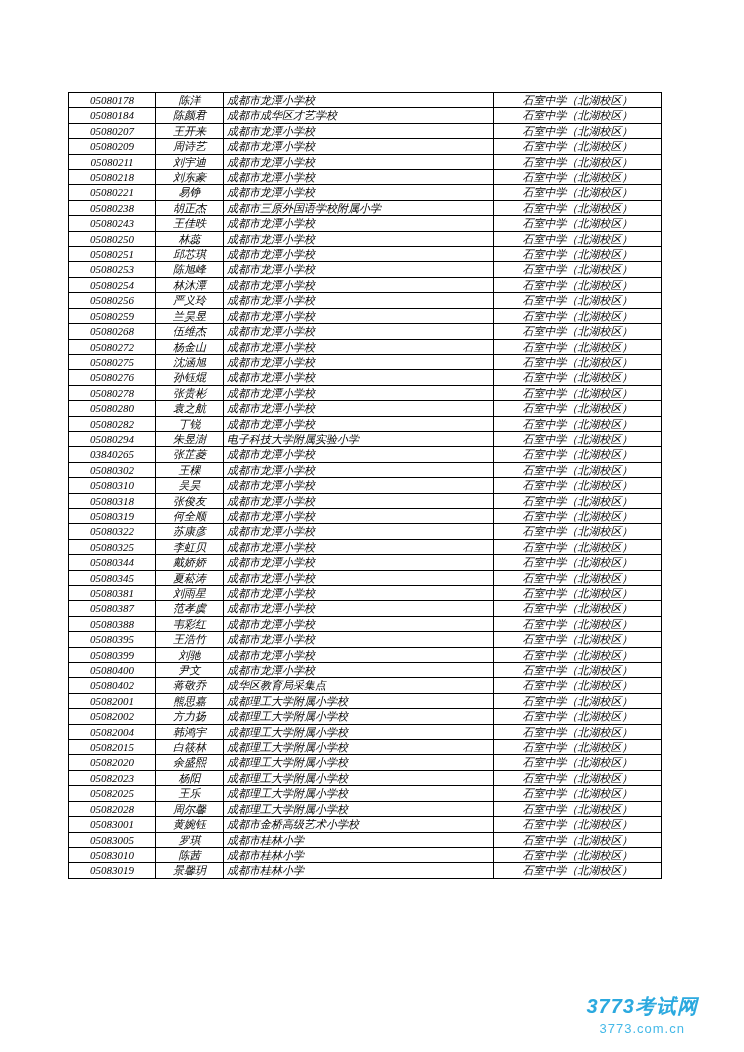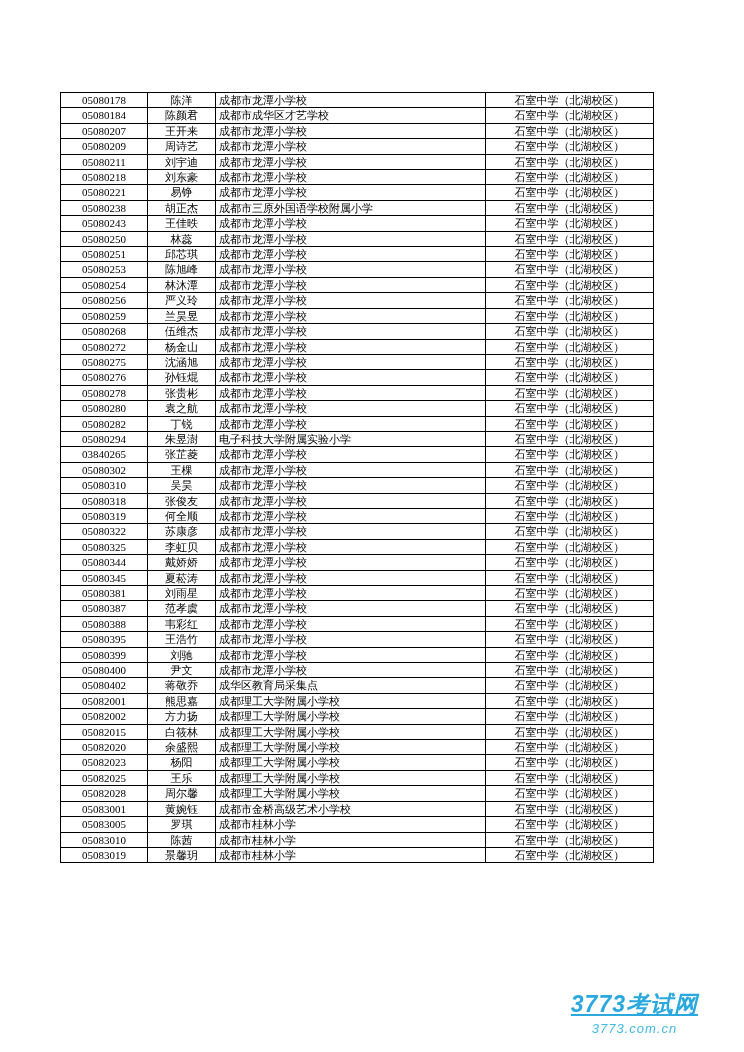--- a/index.html
+++ b/index.html
@@ -11,24 +11,25 @@
     position: relative;
     width: 744px;
     height: 1052px;
     background: #ffffff;
     overflow: hidden;
     font-family: "Liberation Serif", "DejaVu Serif", serif;
     color: #000000;
   }
   table.roster {
     position: absolute;
-    left: 60px;
+    left: 68px;
     top: 92px;
     border-collapse: collapse;
     table-layout: fixed;
+    font-style: italic;
   }
   table.roster td {
     border: 1px solid #000000;
     font-size: 11px;
     height: 14.4px;
     line-height: 14.4px;
     padding: 0;
     white-space: nowrap;
     overflow: hidden;
     color: #000000;
@@ -39,29 +40,27 @@
   table.roster td:nth-child(4) { width: 167px; text-align: center; }
 
   .watermark {
     position: absolute;
     right: 46px;
     bottom: 16px;
     text-align: center;
     font-family: "Liberation Sans", "DejaVu Sans", sans-serif;
   }
   .wm-main {
-    font-size: 23px;
+    font-size: 20px;
     font-weight: bold;
     font-style: italic;
     letter-spacing: 1px;
-    text-decoration: underline;
   }
   .wm-sub {
     font-size: 13px;
-    font-style: italic;
     margin-top: 1px;
     letter-spacing: 1px;
   }
 </style>
 </head>
 <body>
 
 <div class="page">
 
   <table class="roster">
@@ -302,20 +301,26 @@
         </tr>
         <tr>
           <td>05082001</td>
           <td>熊思嘉</td>
           <td>成都理工大学附属小学校</td>
           <td>石室中学（北湖校区）</td>
         </tr>
         <tr>
           <td>05082002</td>
           <td>方力扬</td>
+          <td>成都理工大学附属小学校</td>
+          <td>石室中学（北湖校区）</td>
+        </tr>
+        <tr>
+          <td>05082004</td>
+          <td>韩鸿宇</td>
           <td>成都理工大学附属小学校</td>
           <td>石室中学（北湖校区）</td>
         </tr>
         <tr>
           <td>05082015</td>
           <td>白筱林</td>
           <td>成都理工大学附属小学校</td>
           <td>石室中学（北湖校区）</td>
         </tr>
         <tr>

